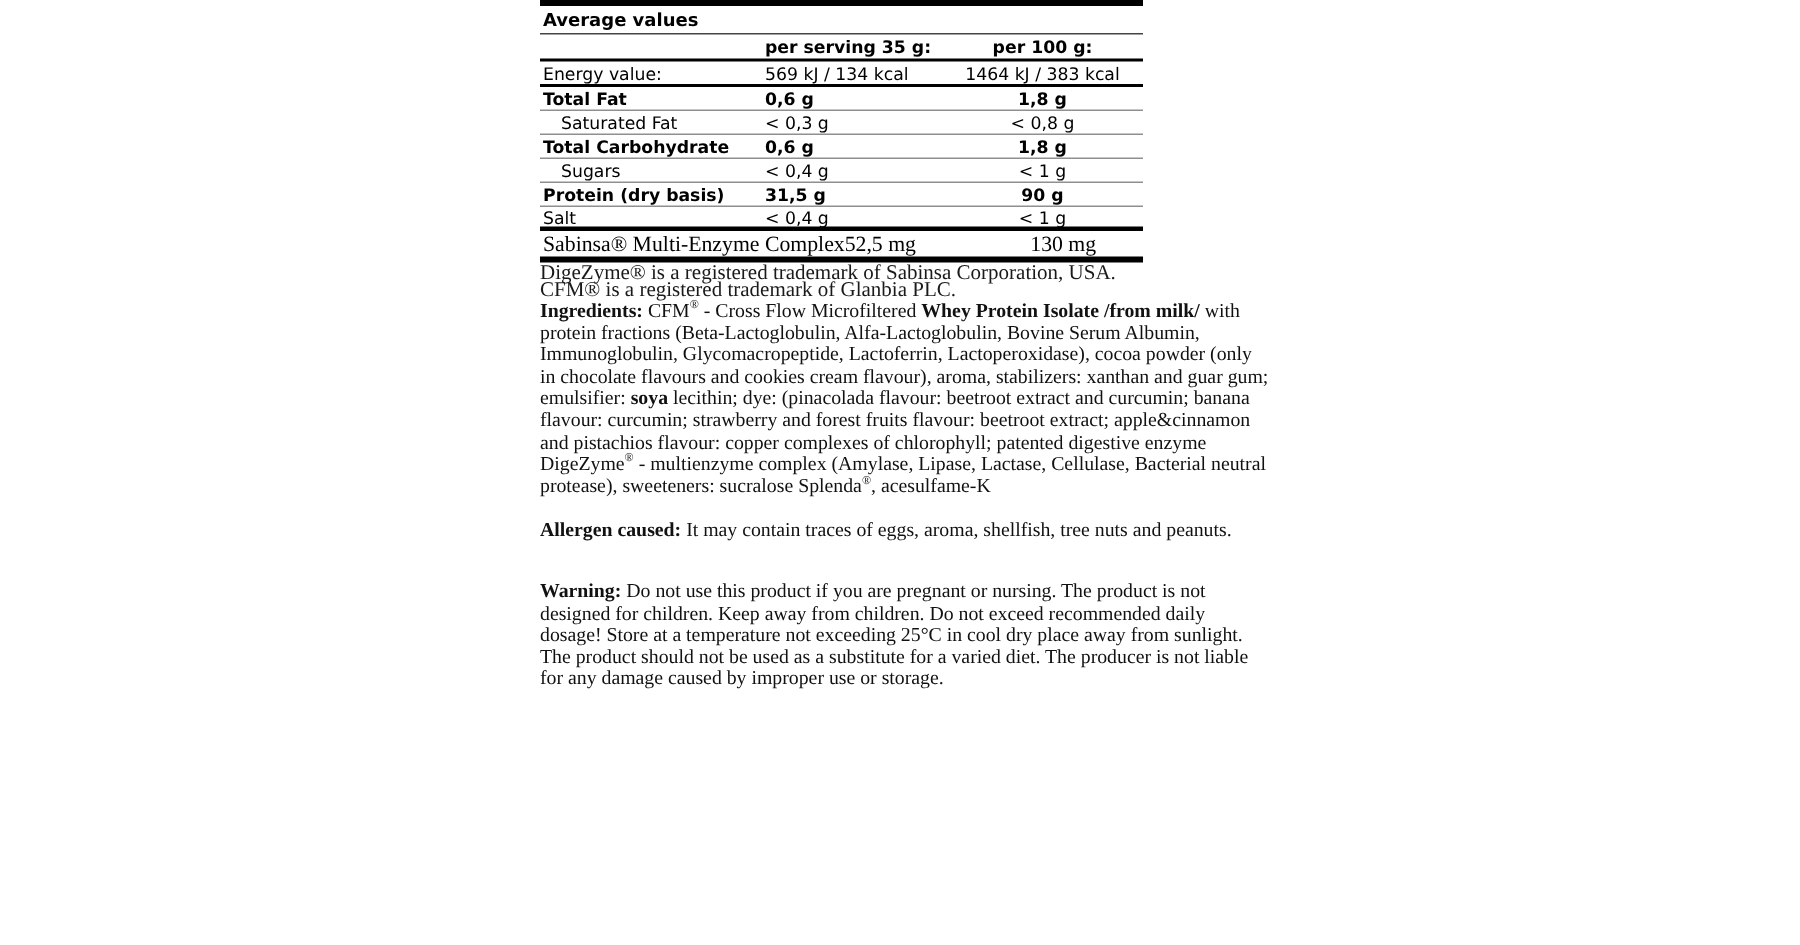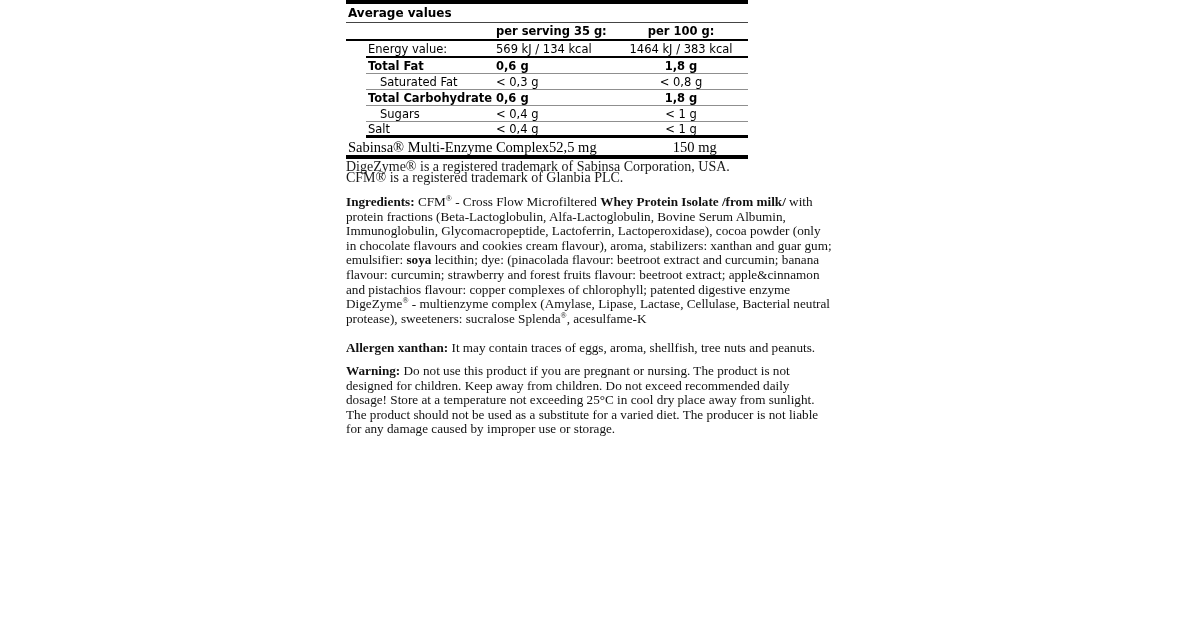--- a/index.html
+++ b/index.html
@@ -4,38 +4,38 @@
 <style>
   html, body { margin: 0; padding: 0; }
   body {
     width: 1200px; height: 630px;
     background: #ffffff;
     font-family: "DejaVu Sans", sans-serif;
     color: #000;
     position: relative;
     overflow: hidden;
   }
-  .content { position: absolute; left: 346px; top: 0; width: 490px; }
+  .content { position: absolute; left: 360px; top: 0; width: 490px; }
 
   
   .ntable { width: 402px; }
   .top-bar { height: 4px; background: #000; }
   .bottom-bar { height: 4px; background: #000; }
   .t-title {
     height: 18px; line-height: 19px;
     font-size: 12px; font-weight: bold;
     border-bottom: 1px solid #444;
     padding-left: 2px;
   }
   .row { display: flex; align-items: center; font-size: 11.5px; }
   .row .c1 { flex: 1 1 auto; padding-left: 2px; white-space: nowrap; }
   .row .c2 { width: 120px; text-align: left; white-space: nowrap; }
   .row .c3 { width: 130px; text-align: center; padding-right: 2px; white-space: nowrap; }
   .header-row { height: 16px; border-bottom: 2px solid #000; font-weight: bold; font-size: 11.5px; }
-  .r { height: 15px; border-bottom: 1px solid #8f8f8f; margin-left: 20px; }
+  .r { height: 15px; border-bottom: 1px solid #8f8f8f; }
   .r-energy { border-bottom: 2px solid #000; }
   .r-salt { height: 13px; border-bottom: 3px solid #000; }
   .row.bold .c1, .row.bold .c2, .row.bold .c3 { font-weight: bold; }
   .row .indent { padding-left: 14px; }
   .enzyme-row {
     height: 15px; padding-top: 2px;
     font-family: "Liberation Serif", serif;
     font-size: 14.5px;
   }
   .footnote {
@@ -46,23 +46,23 @@
     color: #1a1a1a;
   }
 
   
   .para {
     width: 487px;
     font-family: "Liberation Serif", serif;
     font-size: 13.2px; line-height: 14.6px;
     color: #111;
   }
-  .p-ingredients { margin-top: 12px; }
+  .p-ingredients { margin-top: 1px; }
   .p-allergen { margin-top: 15px; }
-  .p-warning { margin-top: 8px; }
+  .p-warning { margin-top: 26px; }
   .b { font-weight: bold; }
   sup { font-size: 8px; line-height: 0; vertical-align: super; }
 </style>
 </head>
 <body>
 
 <div class="content">
 
   <div class="ntable">
     <div class="top-bar"></div>
@@ -98,37 +98,42 @@
       <div class="c2">0,6 g</div>
       <div class="c3">1,8 g</div>
     </div>
 
     <div class="row r">
       <div class="c1 indent">Sugars</div>
       <div class="c2">&lt; 0,4 g</div>
       <div class="c3">&lt; 1 g</div>
     </div>
 
+    <div class="row r bold">
+      <div class="c1">Protein (dry basis)</div>
+      <div class="c2">31,5 g</div>
+      <div class="c3">90 g</div>
+    </div>
 
     <div class="row r r-salt">
       <div class="c1">Salt</div>
       <div class="c2">&lt; 0,4 g</div>
       <div class="c3">&lt; 1 g</div>
     </div>
 
     <div class="row enzyme-row">
       <div class="c1">Sabinsa® Multi-Enzyme Complex</div>
       <div class="c2">52,5 mg</div>
-      <div class="c3">150 mg</div>
+      <div class="c3">130 mg</div>
     </div>
 
     <div class="bottom-bar"></div>
   </div>
 
   <div class="footnote">DigeZyme® is a registered trademark of Sabinsa Corporation, USA. CFM® is a registered trademark of Glanbia PLC.</div>
 
   <div class="para p-ingredients"><span class="b">Ingredients:</span><span> CFM</span><sup>®</sup><span> - Cross Flow Microfiltered </span><span class="b">Whey Protein Isolate /from milk/</span><span> with protein fractions (Beta-Lactoglobulin, Alfa-Lactoglobulin, Bovine Serum Albumin, Immunoglobulin, Glycomacropeptide, Lactoferrin, Lactoperoxidase), cocoa powder (only in chocolate flavours and cookies cream flavour), aroma, stabilizers: xanthan and guar gum; emulsifier: </span><span class="b">soya</span><span> lecithin; dye: (pinacolada flavour: beetroot extract and curcumin; banana flavour: curcumin; strawberry and forest fruits flavour: beetroot extract; apple&amp;cinnamon and pistachios flavour: copper complexes of chlorophyll; patented digestive enzyme DigeZyme</span><sup>®</sup><span> - multienzyme complex (Amylase, Lipase, Lactase, Cellulase, Bacterial neutral protease), sweeteners: sucralose Splenda</span><sup>®</sup><span>, acesulfame-K</span></div>
 
-  <div class="para p-allergen"><span class="b">Allergen xanthan:</span><span> It may contain traces of eggs, aroma, shellfish, tree nuts and peanuts.</span></div>
+  <div class="para p-allergen"><span class="b">Allergen caused:</span><span> It may contain traces of eggs, aroma, shellfish, tree nuts and peanuts.</span></div>
 
   <div class="para p-warning"><span class="b">Warning:</span><span> Do not use this product if you are pregnant or nursing. The product is not designed for children. Keep away from children. Do not exceed recommended daily dosage! Store at a temperature not exceeding 25°C in cool dry place away from sunlight. The product should not be used as a substitute for a varied diet. The producer is not liable for any damage caused by improper use or storage.</span></div>
 
 </div>
 
 </body></html>

